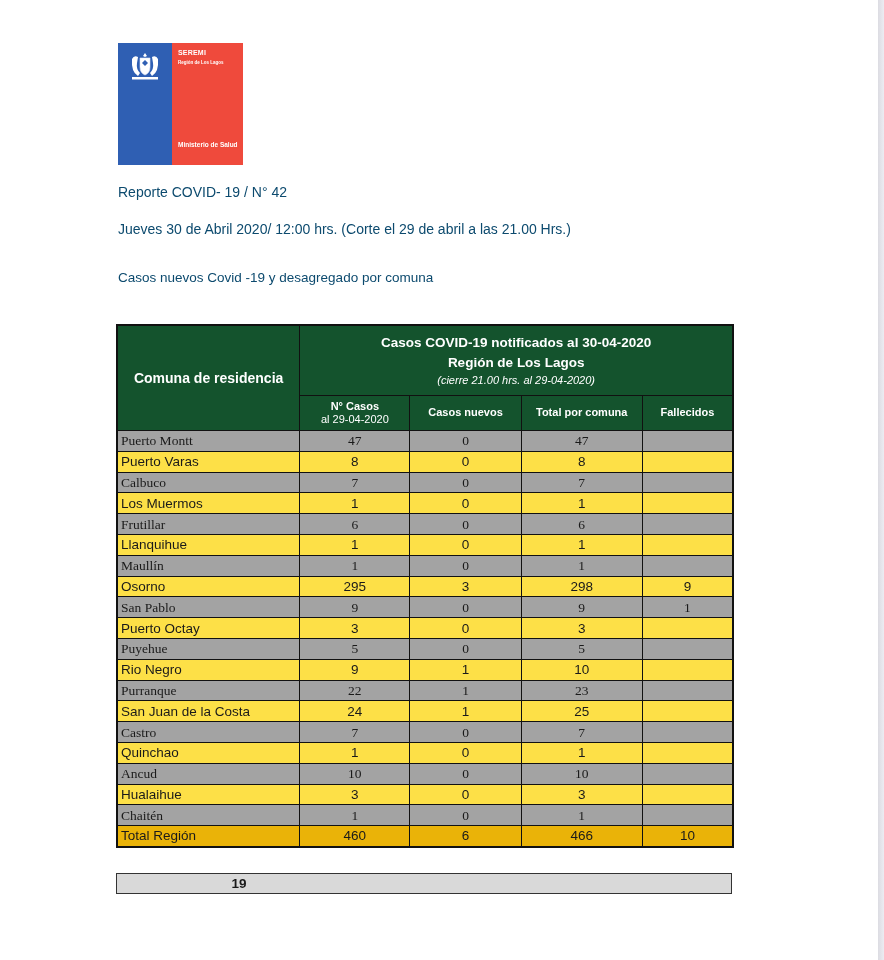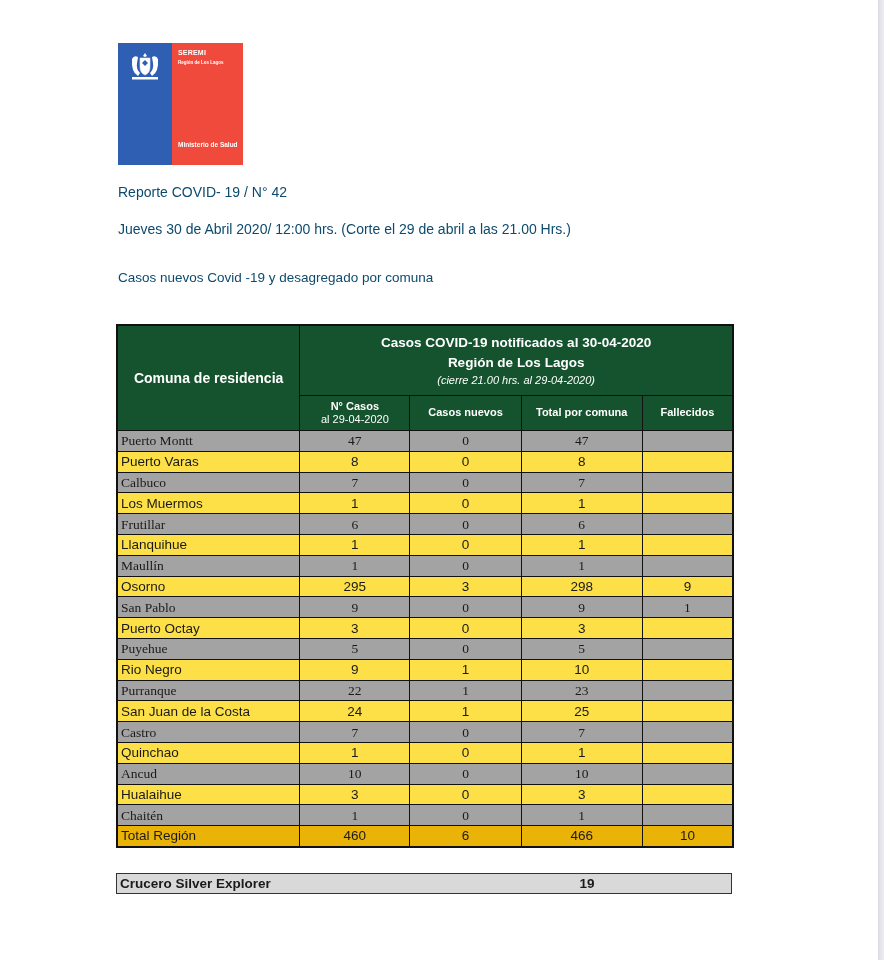--- a/index.html
+++ b/index.html
@@ -244,15 +244,14 @@
       <td class="n">Total Región</td>
       <td class="c">460</td>
       <td class="c">6</td>
       <td class="c">466</td>
       <td class="c">10</td>
     </tr>
   </tfoot>
 </table>
 
 <div class="cruise">
-  <span class="name">Crucero Silver Explorer</span>
   <span class="val">19</span>
 </div>
 
 </body></html>

